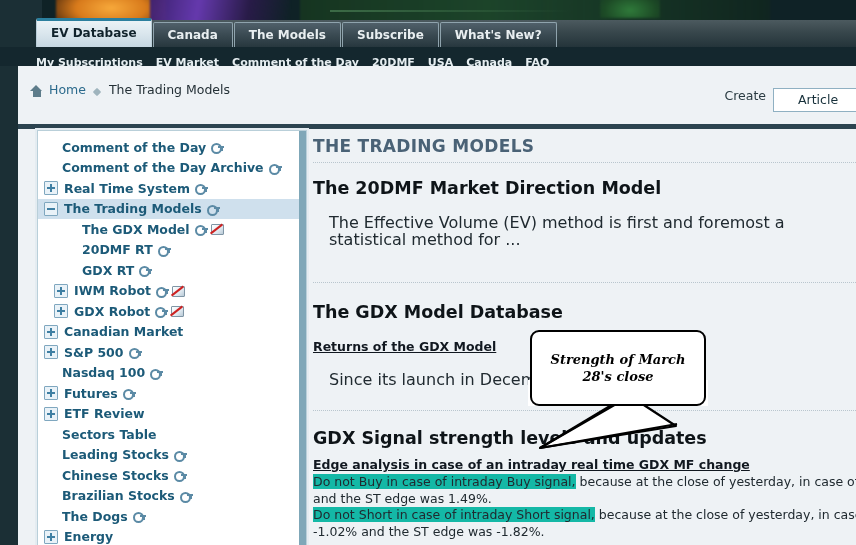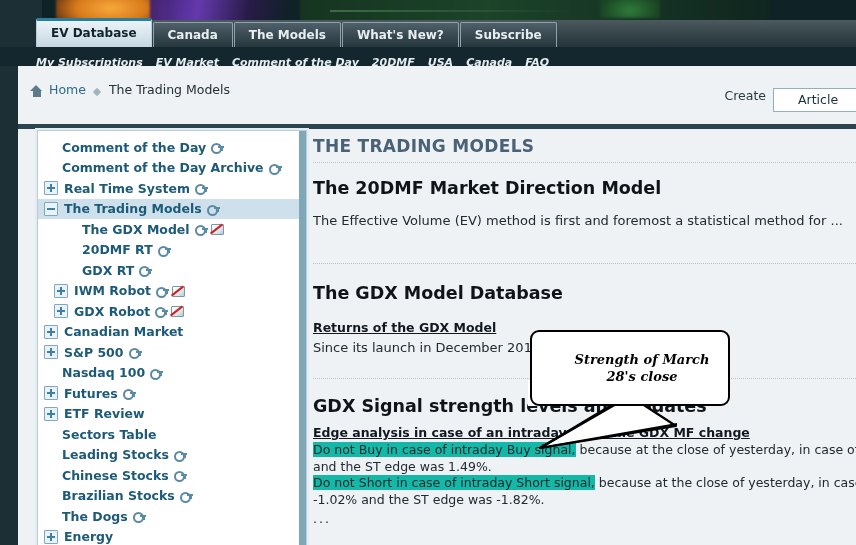--- a/index.html
+++ b/index.html
@@ -52,21 +52,21 @@
     background:linear-gradient(180deg,#eaf2f6 0%,#dbe7ee 45%,#c6d7e2 100%);
     border:1px solid #b9cdd8;border-bottom:none;
     border-top:3px solid #2b7f9e;
     height:26px;line-height:24px;
   }
 
   
   .subnav{
     position:absolute;left:0;top:47px;width:856px;height:30px;
     background:#14272e;
-    display:flex;align-items:center;font-style:italic;
+    display:flex;align-items:center;
   }
   .subnav .sp{width:36px;height:19px;}
   .subnav a{
     color:#e6eef1;font-size:11px;font-weight:bold;text-decoration:none;
     margin-right:13px;white-space:nowrap;cursor:pointer;
   }
 
   
   .pagebg{position:absolute;left:0;top:66px;width:856px;height:479px;background:#eef2f5;}
   .leftrail{position:absolute;left:0;top:66px;width:18px;height:479px;background:#1b2f35;}
@@ -128,33 +128,33 @@
   .bookico .bar{position:absolute;left:-1px;top:5px;width:15px;height:2px;background:#cc2222;transform:rotate(-38deg);}
 
   
   .main{position:absolute;left:313px;top:132px;width:543px;height:413px;overflow:hidden;}
   .secthead{
     font-size:17px;font-weight:bold;color:#4a6276;letter-spacing:.3px;
     margin:4px 0 4px 0;
   }
   .dotline{height:1px;border-top:1px dotted #b9c6ce;margin:6px 0 14px 0;}
   .h2{font-size:17.5px;font-weight:bold;color:#0e1418;margin:0 0 14px 0;}
-  .para{font-size:13px;color:#202a30;line-height:17px;margin:0;}
+  .para{font-size:16px;color:#202a30;line-height:17px;margin:16px;}
   .lnk{font-size:12.5px;color:#111820;font-weight:bold;text-decoration:underline;cursor:pointer;}
   .subhead{font-size:12.5px;color:#111820;font-weight:bold;text-decoration:underline;margin:0 0 2px 0;}
   .hl{background:#14b8a6;}
   .body-txt{font-size:12.5px;color:#202a30;line-height:16.5px;margin:0;white-space:nowrap;}
   .dots{font-size:12.5px;color:#202a30;letter-spacing:2px;margin-top:3px;}
 
   
   .callout{position:absolute;left:530px;top:330px;width:172px;height:72px;z-index:30;}
   .callout .bub{
     position:absolute;left:0;top:0;width:172px;height:72px;
     background:#ffffff;border:2px solid #000000;border-radius:9px;
-    display:flex;align-items:center;justify-content:flex-start;text-align:center;padding-left:24px;
+    display:flex;align-items:center;justify-content:flex-start;text-align:center;
   }
   .callout .bub span{
     font-family:"DejaVu Serif","Liberation Serif",serif;
     font-style:italic;font-weight:bold;font-size:13px;color:#000;line-height:17px;padding:0 10px;
   }
   .tail{position:absolute;left:480px;top:360px;width:240px;height:110px;z-index:29;pointer-events:none;}
 </style>
 </head>
 <body>
 
@@ -168,22 +168,22 @@
     <div class="leaf"></div>
     <div class="streak"></div>
   </div>
 
   <div class="tabbar">
     <div class="darkleft"></div>
     <div class="tabs">
       <div class="tab active">EV Database</div>
       <div class="tab">Canada</div>
       <div class="tab">The Models</div>
+      <div class="tab">Subscribe</div>
       <div class="tab">What's New?</div>
-      <div class="tab">Subscribe</div>
     </div>
   </div>
 
   <div class="subnav">
     <div class="sp"></div>
     <a>My Subscriptions</a>
     <a>EV Market</a>
     <a>Comment of the Day</a>
     <a>20DMF</a>
     <a>USA</a>

